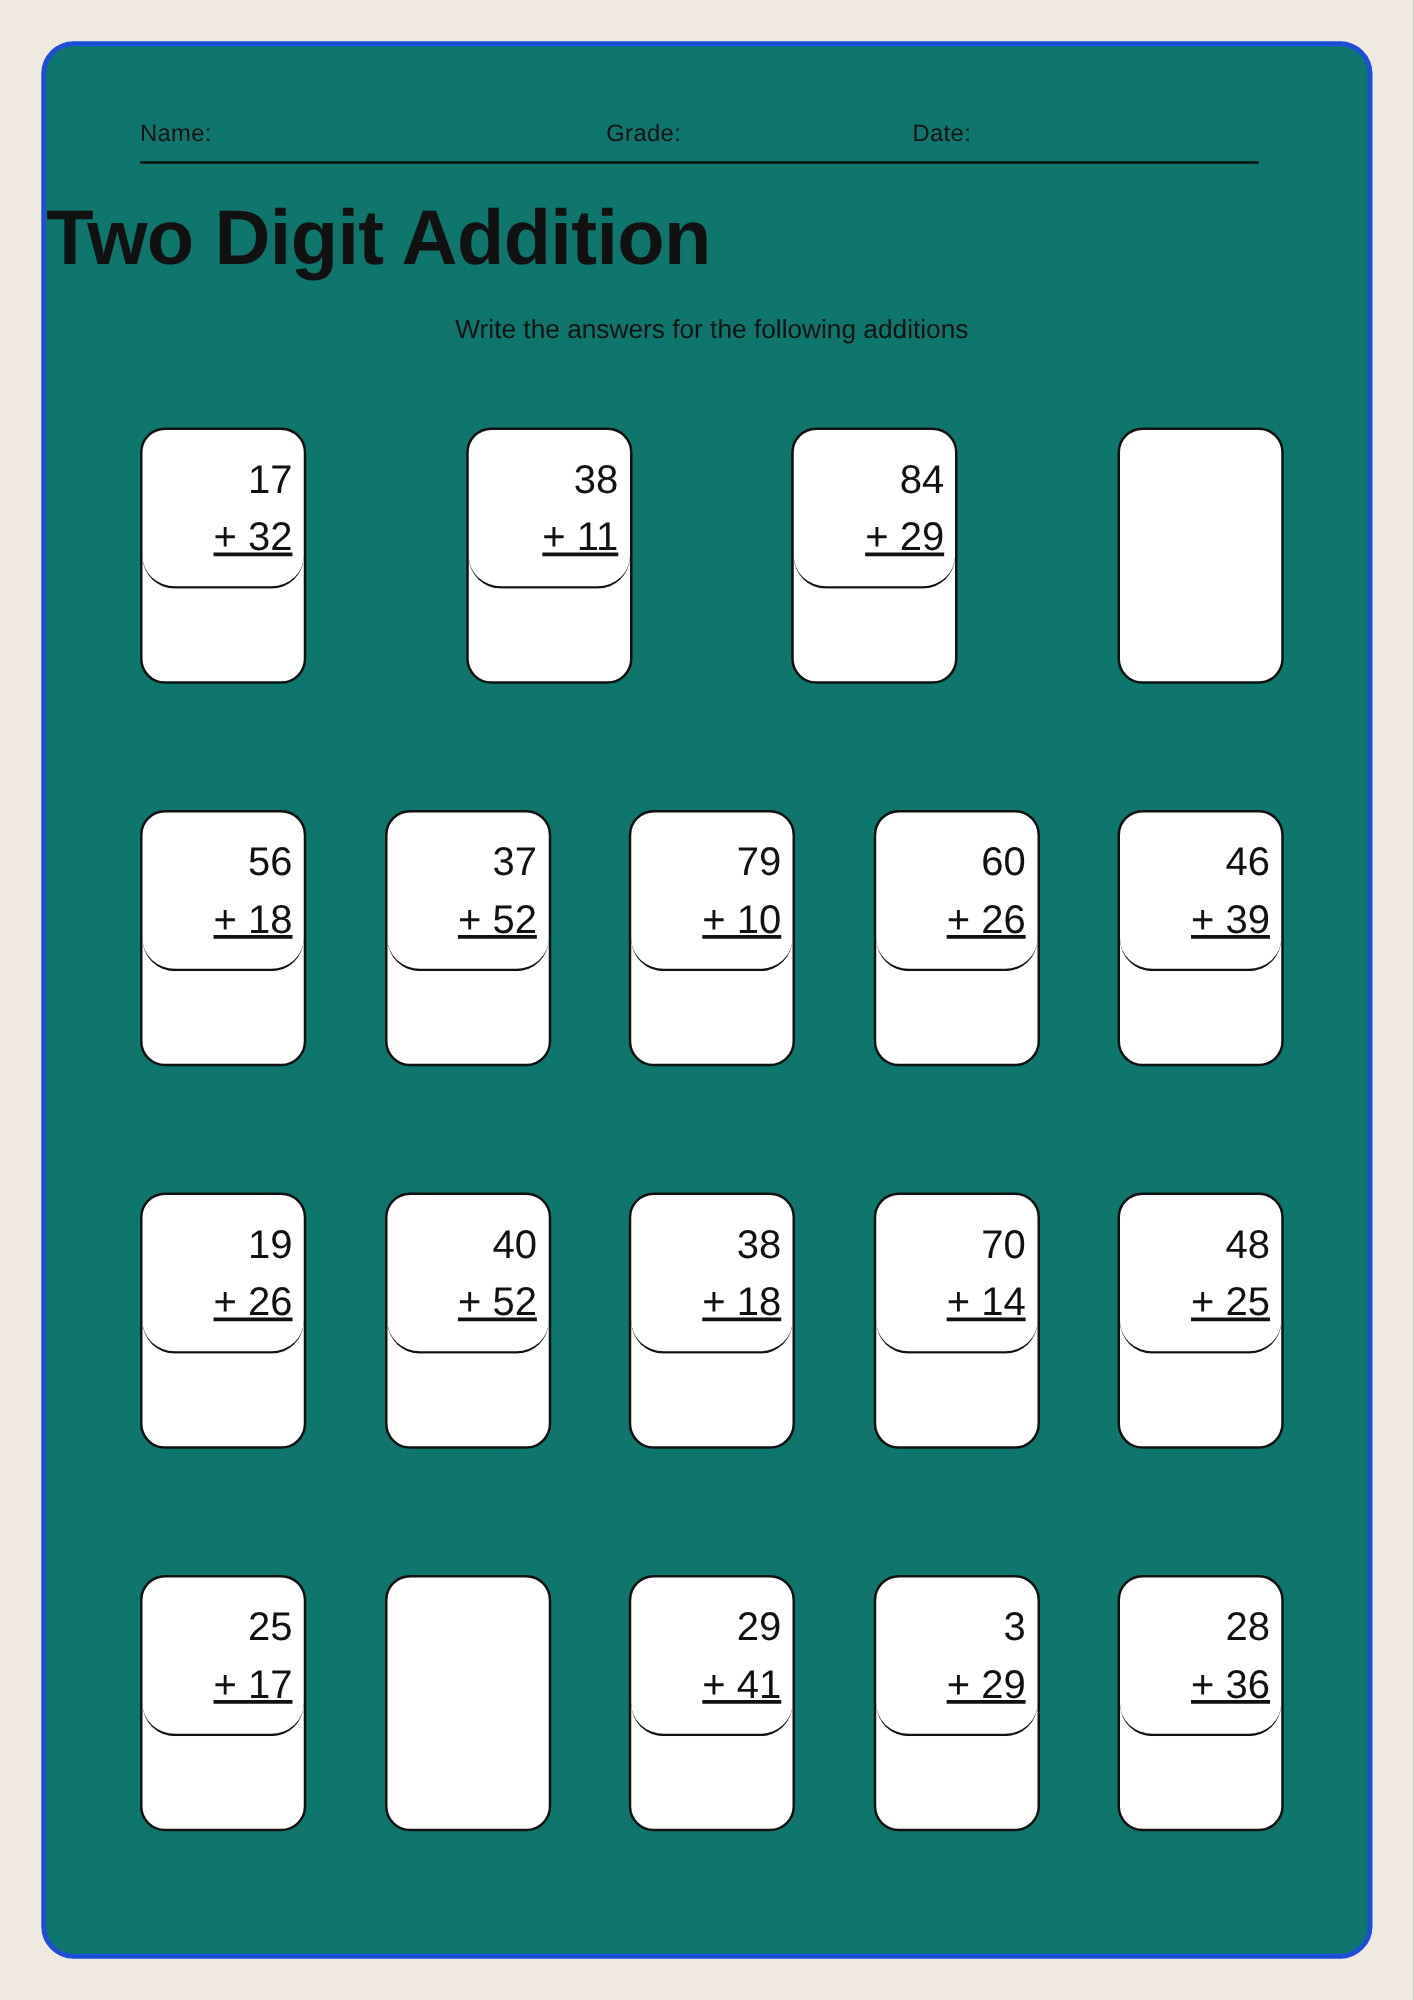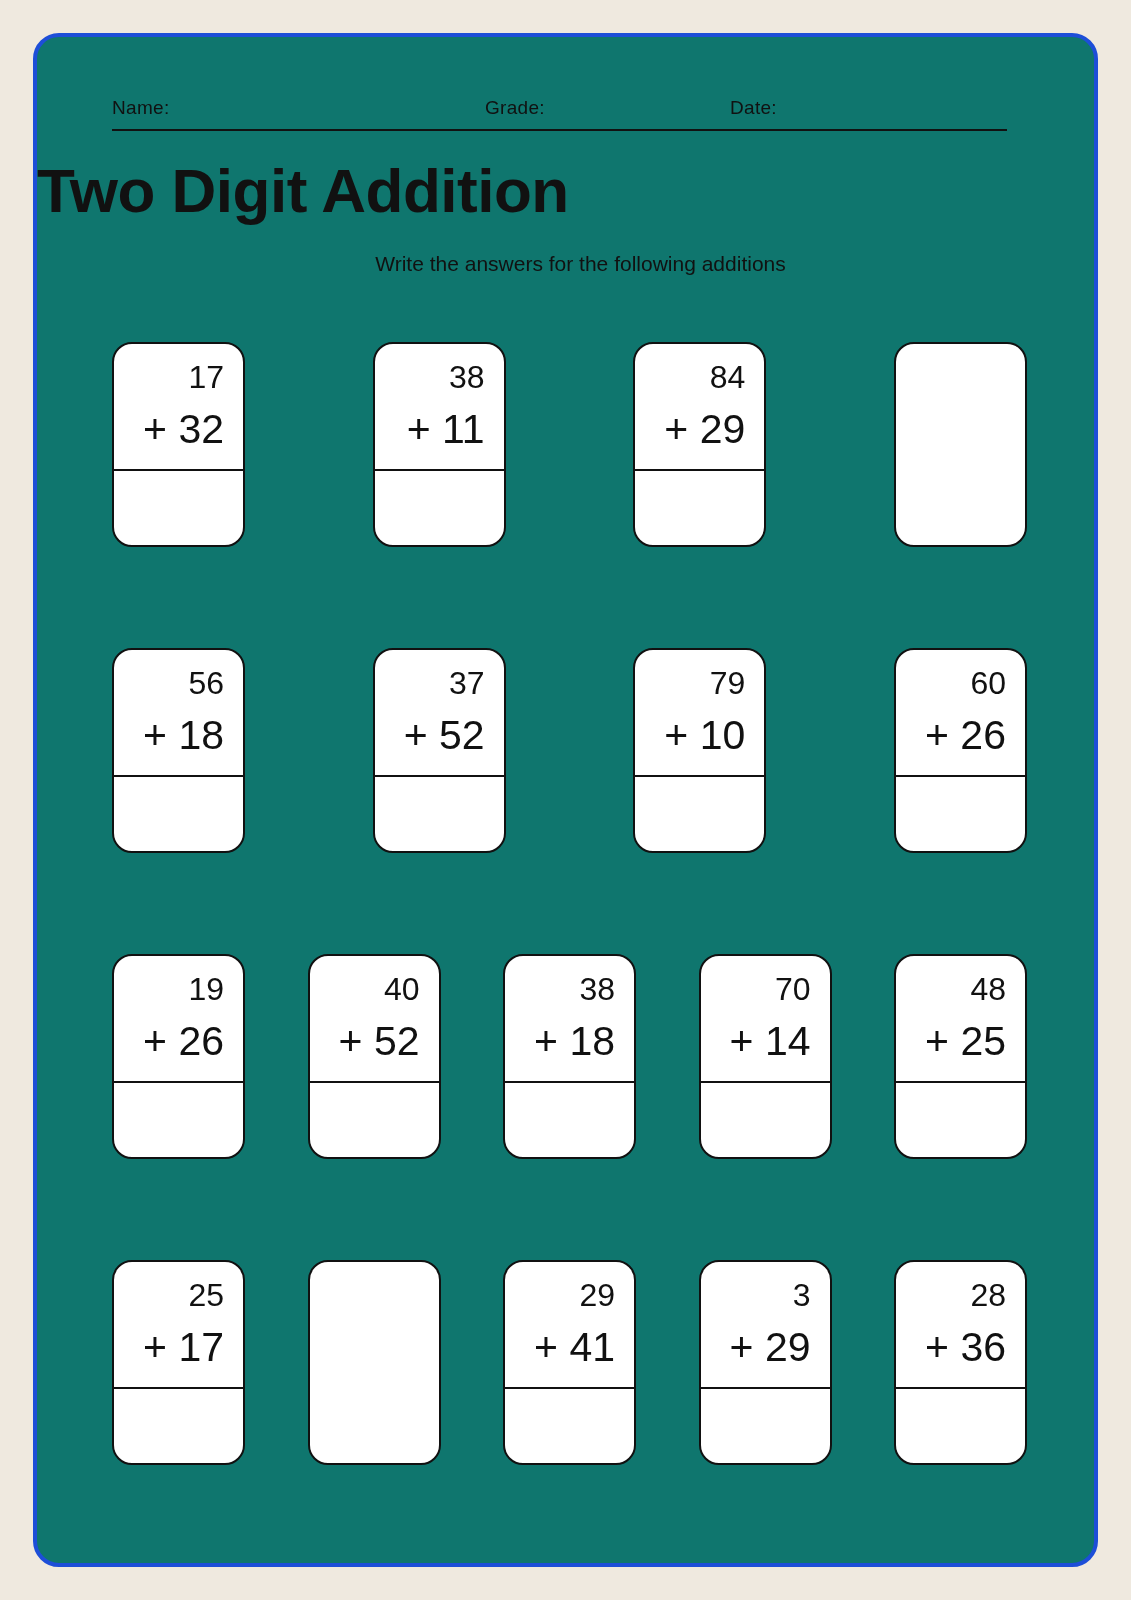--- a/index.html
+++ b/index.html
@@ -56,21 +56,20 @@
     letter-spacing: -0.5px;
   }
   .subtitle {
     position: absolute;
     left: 0;
     top: 215px;
     width: 1065px;
     text-align: center;
     font-size: 21px;
     color: #111111;
-    padding-left: 11px;
   }
 
   .grid {
     position: absolute;
     left: 75px;
     top: 305px;
     width: 915px;
   }
   .row {
     display: flex;
@@ -93,31 +92,33 @@
     left: 0;
     top: 0;
     width: 100%;
     height: 127px;
     border-bottom: 2px solid #111111;
     box-sizing: border-box;
     display: flex;
     flex-direction: column;
     justify-content: center;
     align-items: flex-end;
-    padding-right: 19px;
+    padding-right: 9px;
+    border-radius: 26px;
   }
   .card .top-num {
     font-size: 32px;
     color: #111111;
     line-height: 1.42;
   }
   .card .bottom-num {
-    font-size: 41px;
+    font-size: 32px;
     color: #111111;
     line-height: 1.42;
+    text-decoration: underline;
   }
   .card .answer-area {
     position: absolute;
     left: 0;
     bottom: 0;
     width: 100%;
     height: 76px;
   }
 </style>
 </head>
@@ -185,20 +186,27 @@
         </div>
         <div class="answer-area"></div>
       </div>
       <div class="card">
         <div class="problem">
           <span class="top-num">60</span>
           <span class="bottom-num">+ 26</span>
         </div>
         <div class="answer-area"></div>
       </div>
+      <div class="card">
+        <div class="problem">
+          <span class="top-num">46</span>
+          <span class="bottom-num">+ 39</span>
+        </div>
+        <div class="answer-area"></div>
+      </div>
     </div>
 
     <div class="row">
       <div class="card">
         <div class="problem">
           <span class="top-num">19</span>
           <span class="bottom-num">+ 26</span>
         </div>
         <div class="answer-area"></div>
       </div>

